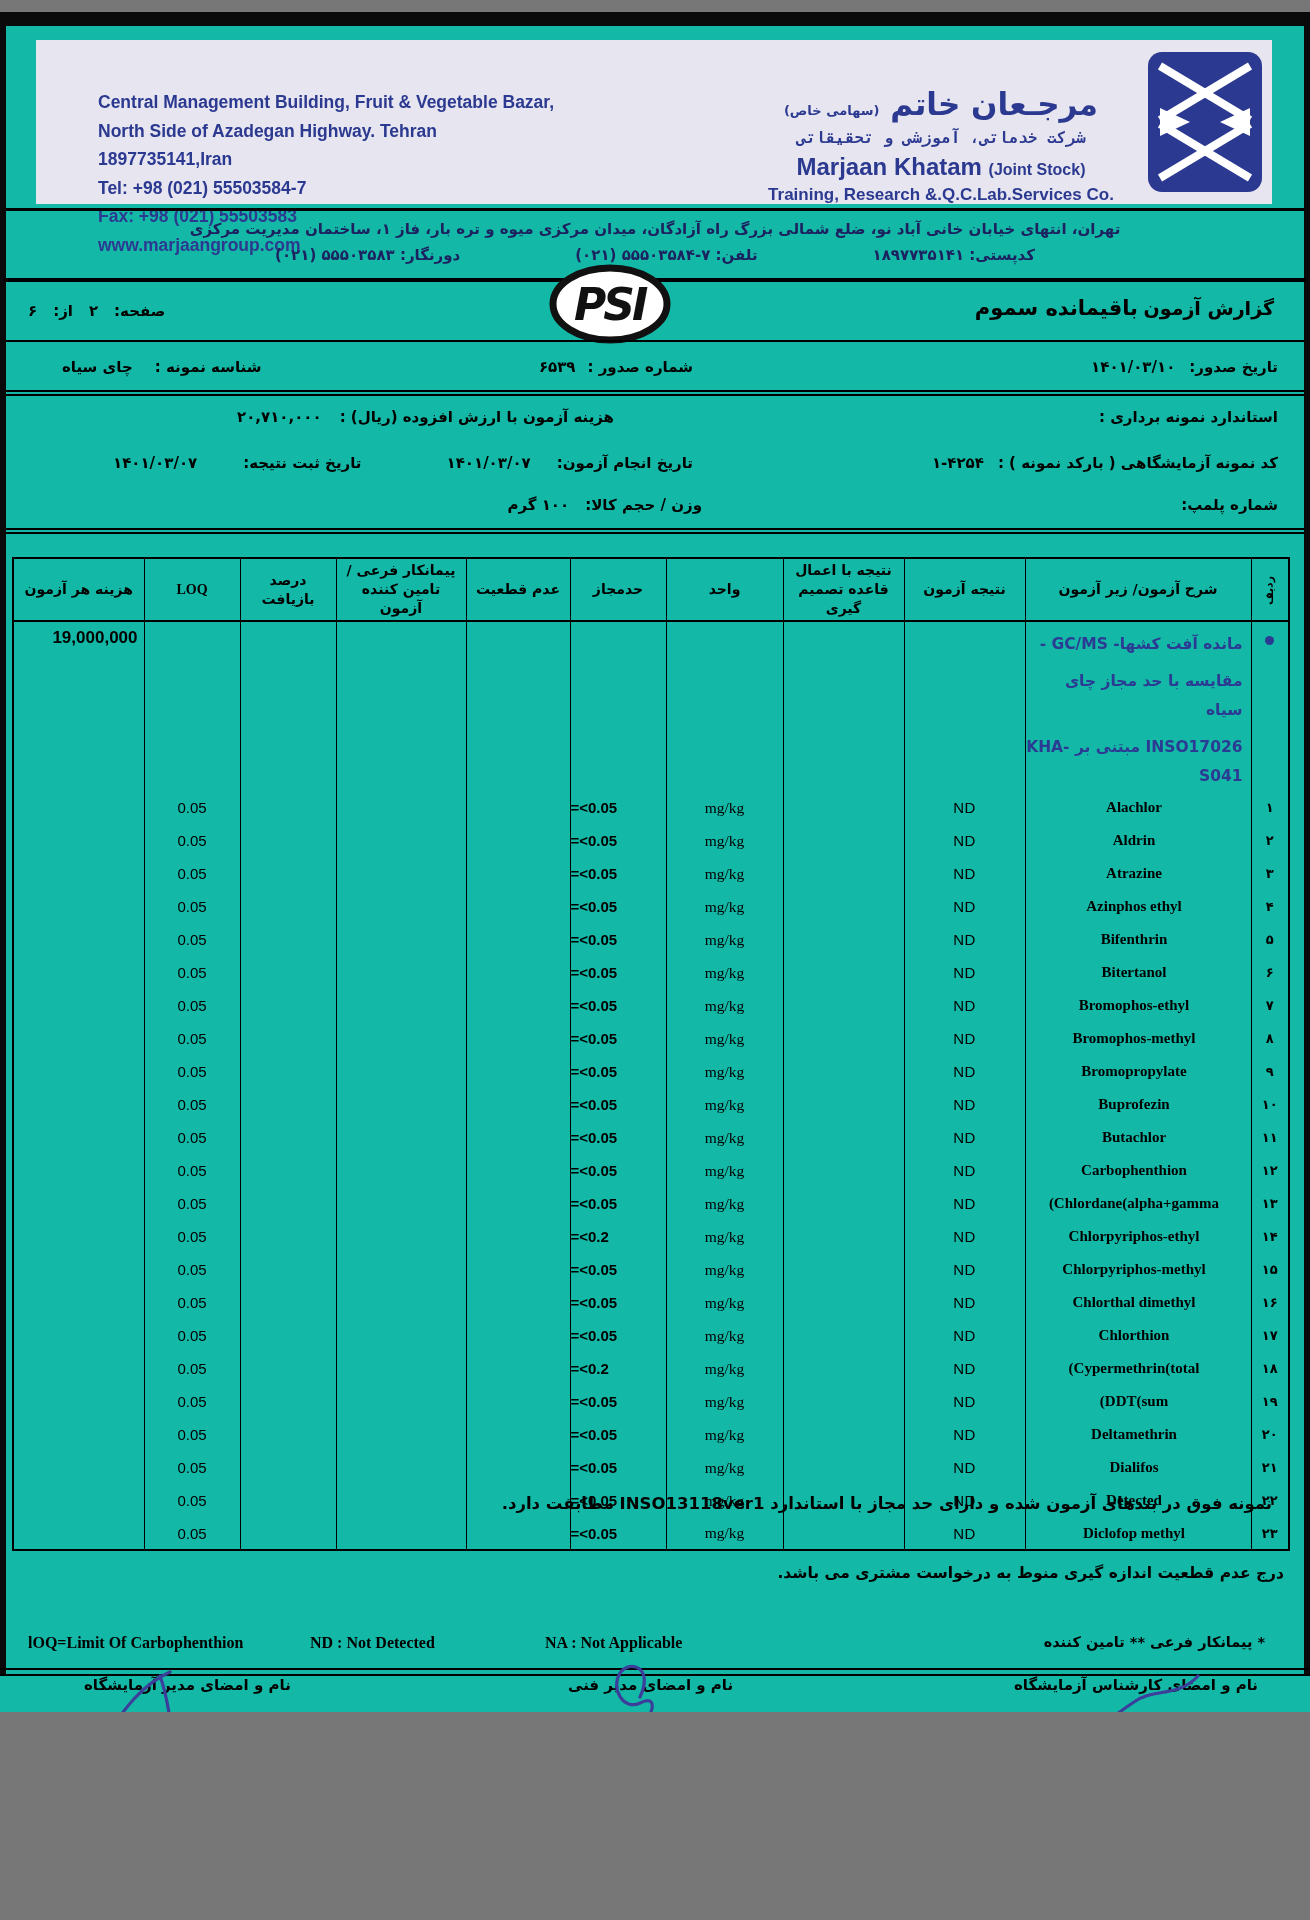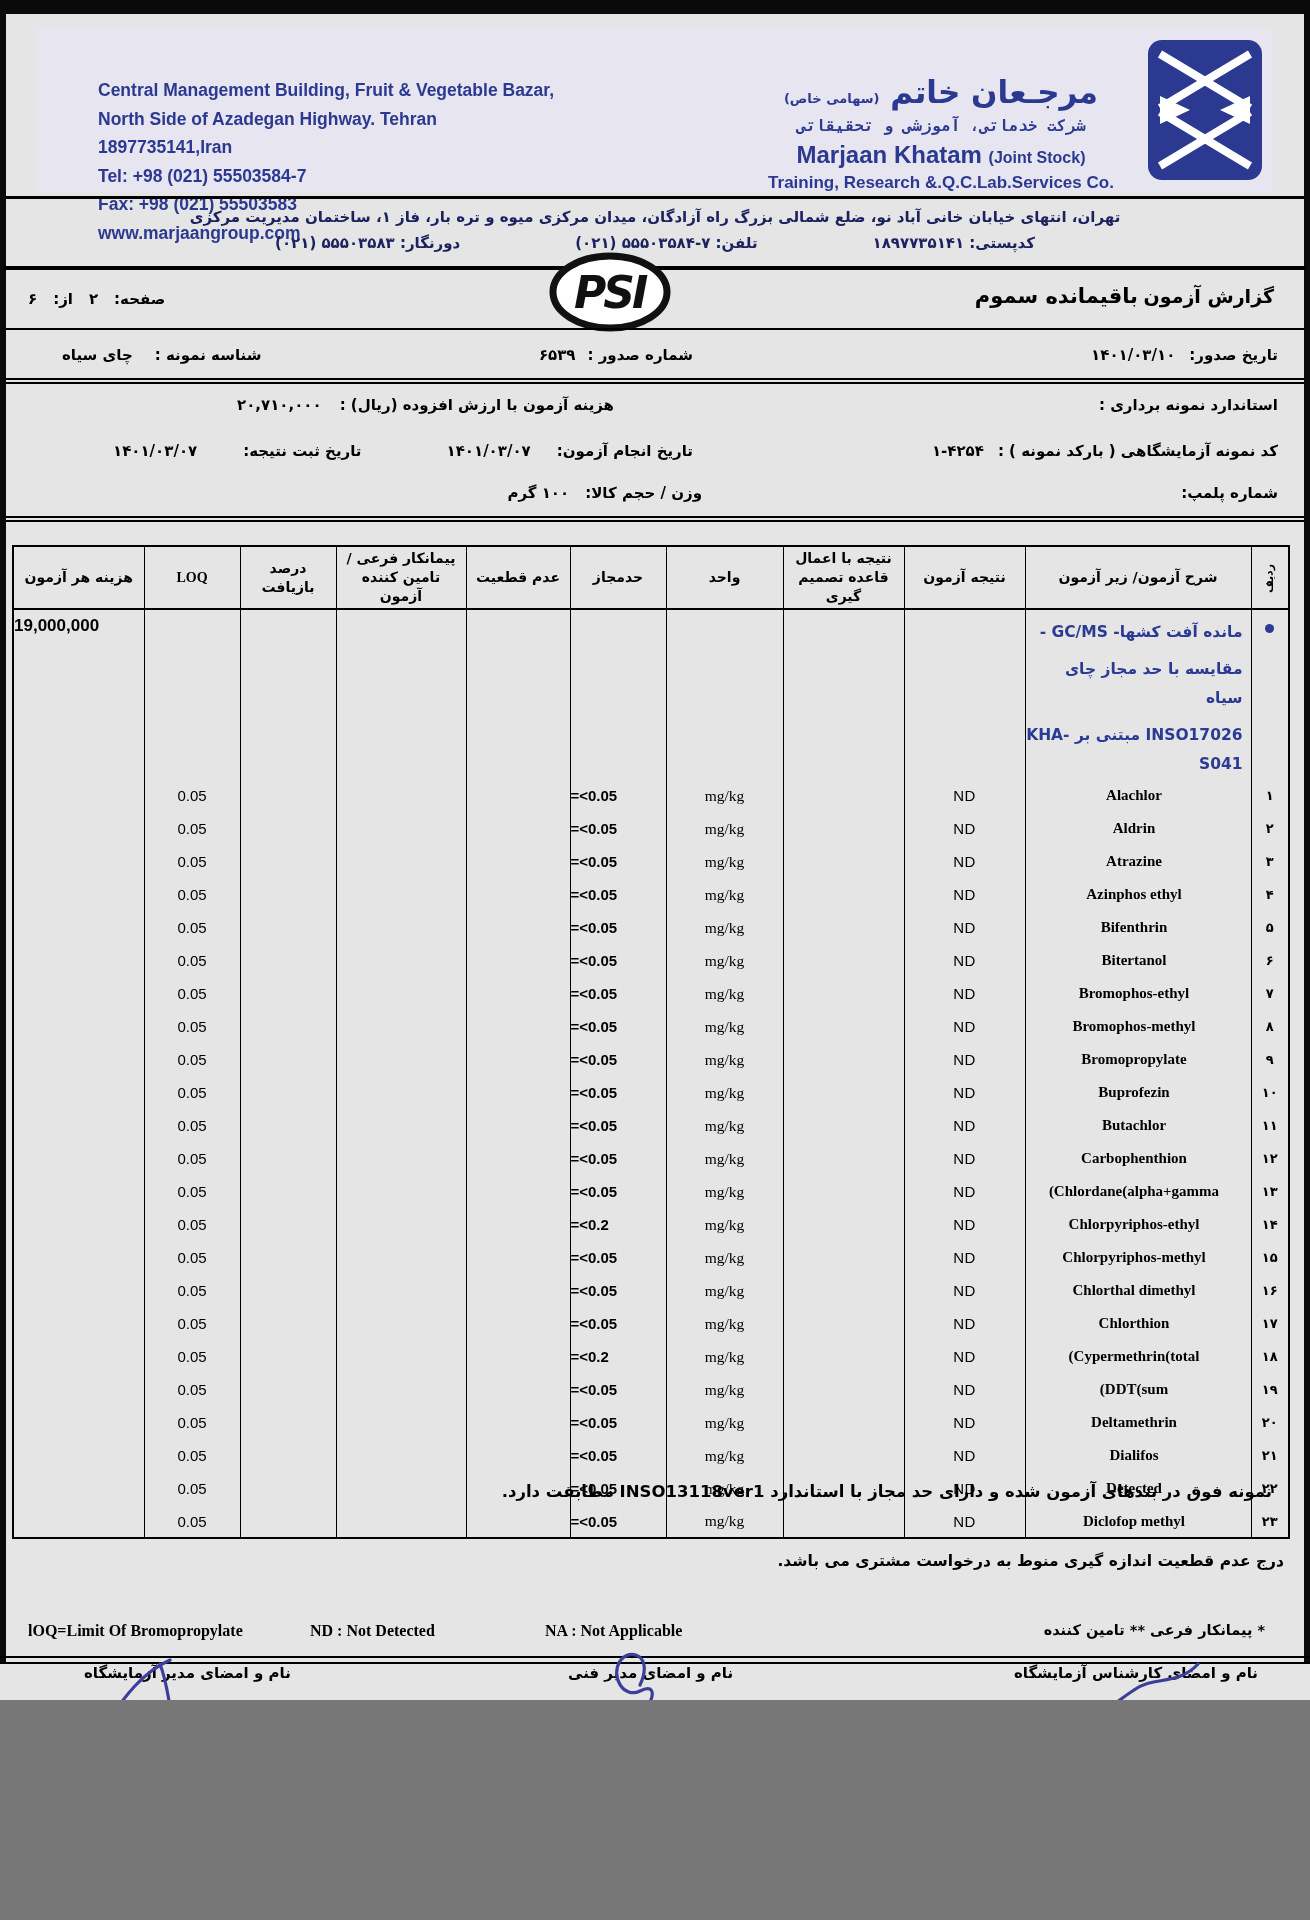--- a/index.html
+++ b/index.html
@@ -1,19 +1,19 @@
 <!DOCTYPE html>
 <html><head>
 <meta charset="utf-8">
 <style>
   * { margin:0; padding:0; box-sizing:border-box; }
   html,body { background:#777; }
   .page {
-    position:relative; width:1310px; height:1700px; background:#e5e5e5;
-    margin:0 auto; overflow:hidden;
+    position:relative; width:1310px; height:1700px; background:#14b8a6;
+    margin:12px auto; overflow:hidden;
     font-family:"DejaVu Sans", sans-serif; color:#000;
   }
   .abs { position:absolute; }
   .fa { font-family:"DejaVu Sans", sans-serif; direction:rtl; font-weight:700; }
   .top-bar { position:absolute; left:0; top:0; width:1310px; height:14px; background:#0a0a0a; }
   .doc-frame { position:absolute; left:0; top:14px; width:1310px; height:1650px;
     border-left:6px solid #0a0a0a; border-right:6px solid #0a0a0a; }
   .banner-card { position:absolute; left:36px; top:28px; width:1236px; height:164px; background:#e6e5f0; }
   .addr-en { position:absolute; left:62px; top:48px; width:470px;
     font-family:"Liberation Sans", sans-serif; font-weight:700; font-size:17.5px;
@@ -45,21 +45,21 @@
   table.results { border:2.5px solid #000; }
   table.results thead th { border-bottom:2.5px solid #000; font-size:14px; font-weight:700;
     text-align:center; vertical-align:middle; padding:2px 3px; line-height:19px; }
   thead th.h-loq { font-family:"Liberation Serif", serif; font-size:15px; }
   th.h-no span { display:inline-block; transform:rotate(-90deg); font-size:11px; white-space:nowrap; }
   tr.group-row { height:97px; }
   tr.group-row td { vertical-align:top; }
   .bullet { display:block; width:9px; height:9px; border-radius:50%; background:#2b3a93; margin:14px auto 0 auto; }
   .gdesc { color:#2b3a93; font-size:15.5px; font-weight:700; text-align:right;
     direction:rtl; padding:8px 8px 0 0; line-height:29px; }
-  .gcost { direction:ltr; text-align:left; padding:6px 6px 0 0;
+  .gcost { direction:ltr; text-align:right; padding:6px 6px 0 6px;
     font-family:"Liberation Sans", sans-serif; font-weight:700; font-size:17px; }
   tbody.rows tr { height:33px; }
   td.c-no { text-align:center; font-size:13px; font-weight:700; }
   td.c-name { direction:ltr; text-align:center; padding-right:8px;
     font-family:"Liberation Serif", serif; font-weight:700; font-size:15px; }
   td.c-result { direction:ltr; text-align:center; font-family:"Liberation Sans", sans-serif; font-size:15px; letter-spacing:0.5px; }
   td.c-unit { direction:ltr; text-align:center; font-family:"Liberation Serif", serif; font-size:15.5px; }
   td.c-limit { direction:ltr; text-align:left; font-family:"Liberation Sans", sans-serif; font-weight:700; font-size:15px; }
   td.c-loq { direction:ltr; text-align:center; font-family:"Liberation Sans", sans-serif; font-size:15px; }
   
@@ -553,21 +553,21 @@
           <td></td>
           <td class="c-loq">0.05</td>
           <td></td>
         </tr>
       </tbody>
   </table>
 
   <div class="note" style="right:38px; top:1482px; font-size:16.5px;">نمونه فوق در بندهای آزمون شده و دارای حد مجاز با استاندارد INSO13118ver1 مطابقت دارد.</div>
   <div class="note" style="right:26px; top:1552px; font-size:15.5px;">درج عدم قطعیت اندازه گیری منوط به درخواست مشتری می باشد.</div>
 
-  <div class="legend-item" style="left:28px; top:1622px;">lOQ=Limit Of Bromopropylate</div>
+  <div class="legend-item" style="left:28px; top:1622px;">lOQ=Limit Of Carbophenthion</div>
   <div class="legend-item" style="left:310px; top:1622px;">ND : Not Detected</div>
   <div class="legend-item" style="left:545px; top:1622px;">NA : Not Applicable</div>
   <div class="note" style="right:45px; top:1622px; font-size:14.5px;">* پیمانکار فرعی  ** تامین کننده</div>
 
   <div class="dline" style="left:0px; top:1656px; width:1310px; border-top-width:2.5px; border-bottom-width:2.5px; height:8px;"></div>
 
   <div class="sig-label" style="right:52px; top:1664px;">نام و امضای کارشناس آزمایشگاه</div>
   <div class="sig-label" style="left:568px; top:1664px;">نام و امضای مدیر فنی</div>
   <div class="sig-label" style="left:84px; top:1664px;">نام و امضای مدیر آزمایشگاه</div>
 

